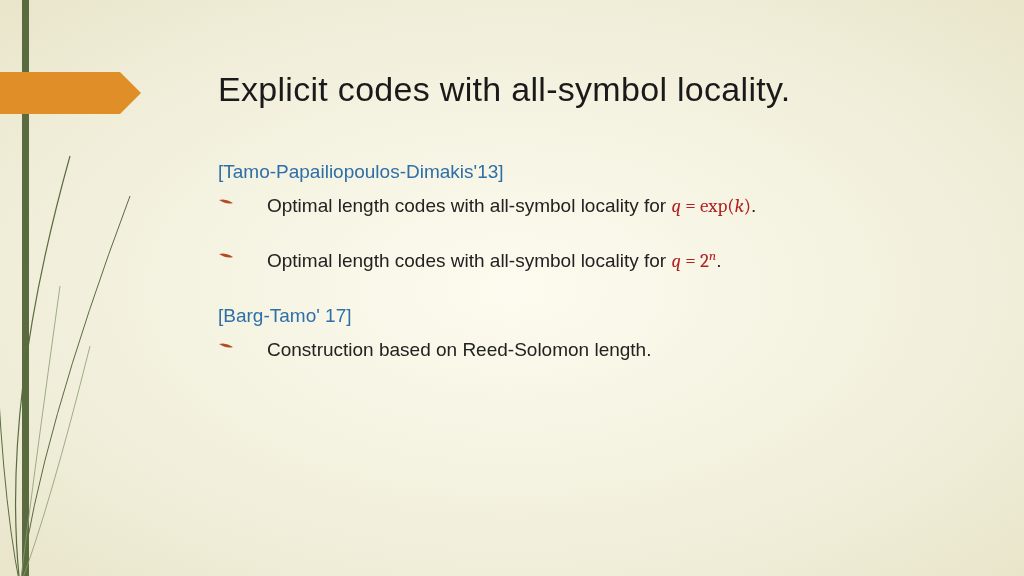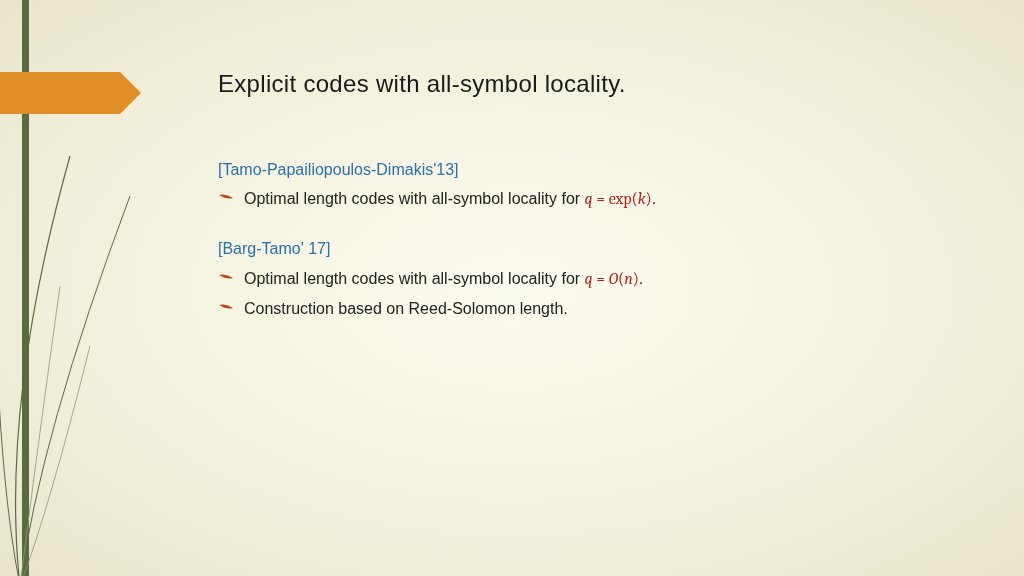--- a/index.html
+++ b/index.html
@@ -42,52 +42,52 @@
     left: -10px;
     bottom: -10px;
     width: 200px;
     height: 600px;
     pointer-events: none;
   }
   .title {
     position: absolute;
     left: 218px;
     top: 70px;
-    font-size: 24px;
+    font-size: 34px;
     font-weight: 300;
     color: #1a1a1a;
     letter-spacing: 0.3px;
   }
   .content {
     position: absolute;
     left: 218px;
     top: 158px;
     width: 720px;
-    font-size: 16px;
+    font-size: 19px;
     line-height: 1.45;
     color: #222;
   }
   .section { margin-bottom: 26px; }
   .ref {
     color: #2e6fa8;
     margin-bottom: 6px;
   }
   .bullet {
     display: flex;
     align-items: flex-start;
     margin-bottom: 6px;
   }
   .bullet .mark {
     flex: 0 0 auto;
     width: 16px;
     margin-right: 10px;
     margin-top: 5px;
   }
   .bullet .mark svg { display: block; }
-  .bullet .txt { flex: 1; }
+  .bullet .txt { flex: 1; margin-left: 23px; }
   .math {
     font-family: "Cambria Math", Cambria, "Times New Roman", serif;
     font-style: italic;
     color: #b22222;
   }
   .math .op { font-style: normal; }
   .math sup { font-size: 0.7em; font-style: italic; }
 </style>
 </head>
 <body>
@@ -113,32 +113,32 @@
       <span class="mark">
           <svg width="16" height="12">
             <path d="M1 3 Q8 1 15 6 Q9 8 1 3 Z" fill="#b44b1f"></path>
           </svg>
         </span>
       <span class="txt"><span>Optimal length codes with all-symbol locality for </span><span class="math"><span>q</span> <span class="op">= exp(</span><span>k</span><span class="op">)</span></span><span>.</span></span>
     </div>
   </div>
 
   <div class="section">
-  </div>
-
-  <div class="section">
-    <div class="ref">[Barg-Tamo' 17]</div>
     <div class="bullet">
       <span class="mark">
           <svg width="16" height="12">
             <path d="M1 3 Q8 1 15 6 Q9 8 1 3 Z" fill="#b44b1f"></path>
           </svg>
         </span>
-      <span class="txt"><span>Optimal length codes with all-symbol locality for </span><span class="math"><span>q</span> <span class="op">= </span><span>O</span><span class="op">(</span><span>n</span><span class="op">)</span></span><span>.</span></span>
+      <span class="txt"><span>Optimal length codes with all-symbol locality for </span><span class="math"><span>q</span> <span class="op">= 2</span><sup>n</sup></span><span>.</span></span>
     </div>
+  </div>
+
+  <div class="section">
+    <div class="ref">[Barg-Tamo' 17]</div>
     <div class="bullet">
       <span class="mark">
           <svg width="16" height="12">
             <path d="M1 3 Q8 1 15 6 Q9 8 1 3 Z" fill="#b44b1f"></path>
           </svg>
         </span>
       <span class="txt">Construction based on Reed-Solomon length.</span>
     </div>
   </div>
 

